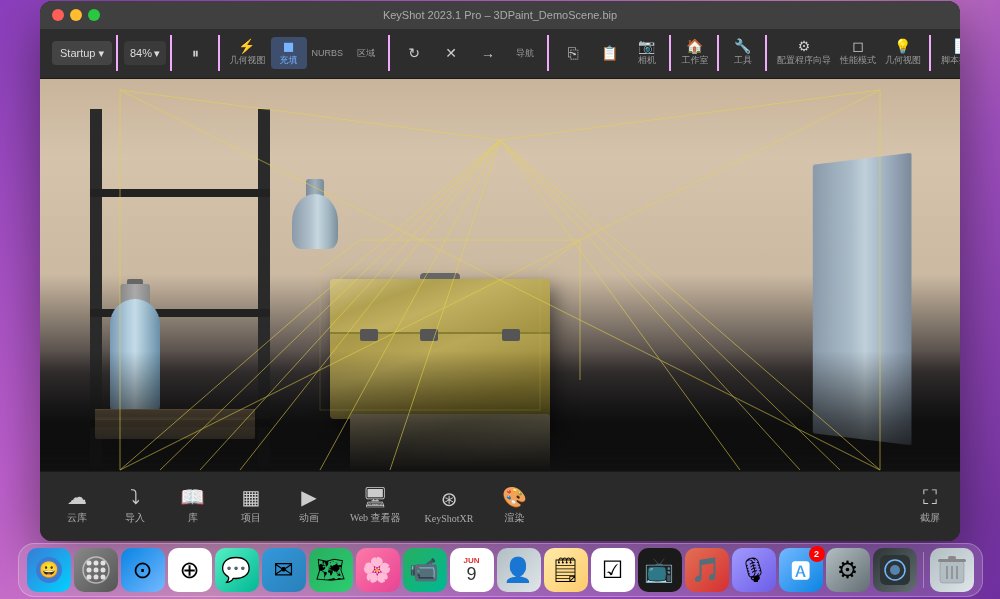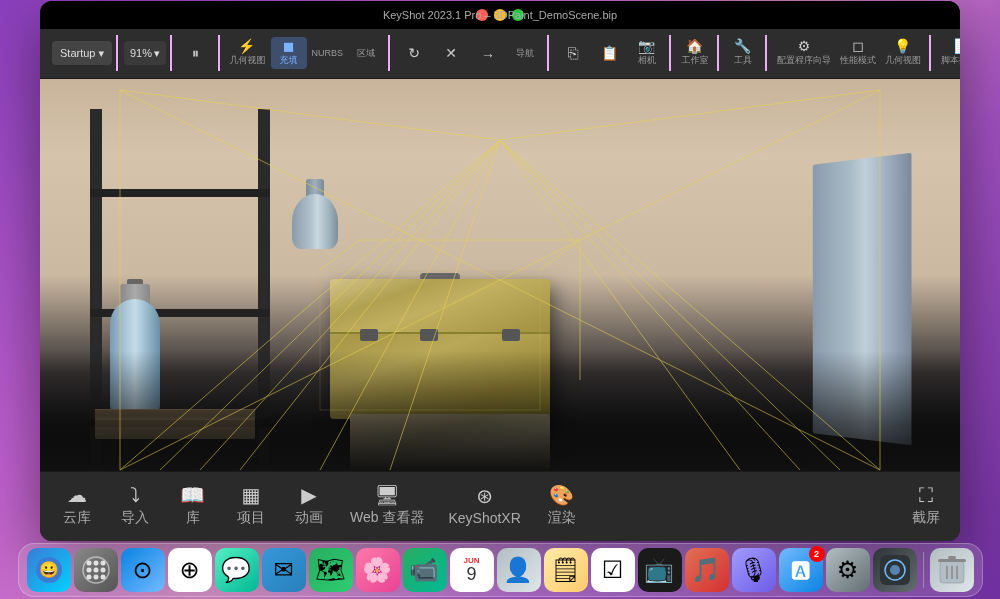--- a/index.html
+++ b/index.html
@@ -23,27 +23,26 @@
       overflow: hidden;
       box-shadow: 0 20px 60px rgba(0,0,0,0.5);
       display: flex;
       flex-direction: column;
       background: #1e1e1e;
     }
 
     
     .title-bar {
       height: 28px;
-      background: #000000;
+      background: #404040;
       display: flex;
       align-items: center;
       padding: 0 12px;
       position: relative;
       flex-shrink: 0;
-      justify-content: center;
     }
     .traffic-lights {
       display: flex;
       gap: 6px;
       align-items: center;
     }
     .traffic-light {
       width: 12px;
       height: 12px;
       border-radius: 50%;
@@ -388,23 +387,24 @@
       border-radius: 6px;
       cursor: pointer;
       color: #ccc;
       min-width: 50px;
     }
     .bottom-btn-icon {
       font-size: 20px;
       line-height: 1;
     }
     .bottom-btn-label {
-      font-size: 14px;
+      font-size: 10px;
       color: #aaa;
       white-space: nowrap;
+      font-family: Liberation Serif, serif;
     }
     .bottom-right-btn {
       display: flex;
       flex-direction: column;
       align-items: center;
       justify-content: center;
       gap: 4px;
       padding: 4px 8px;
       border-radius: 6px;
       cursor: pointer;
@@ -509,21 +509,21 @@
 
     <div class="toolbar-group">
       <div class="startup-btn">
         <span>Startup</span>
         <span>▾</span>
       </div>
     </div>
 
     <div class="toolbar-group">
       <div class="percent-btn">
-        <span>91%</span>
+        <span>84%</span>
         <span>▾</span>
       </div>
     </div>
 
     <div class="toolbar-group">
       <div class="toolbar-btn">
         <span class="toolbar-icon">⏸</span>
       </div>
     </div>
 

